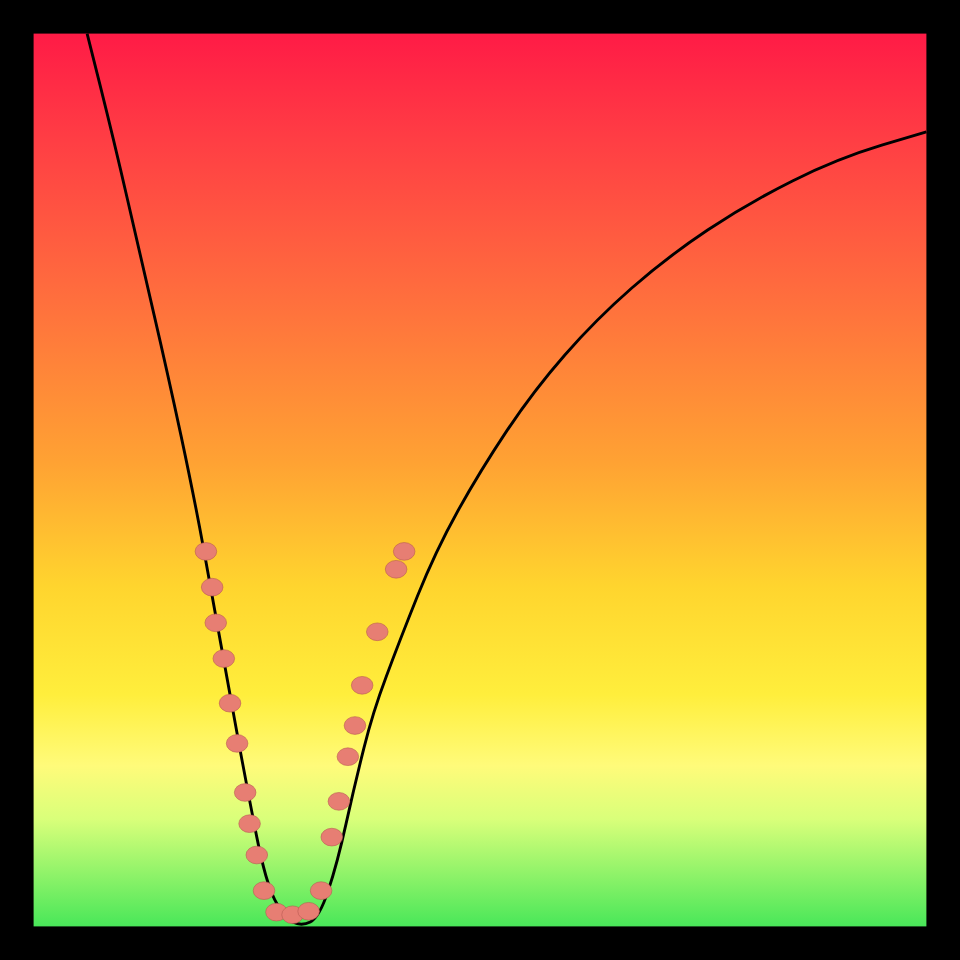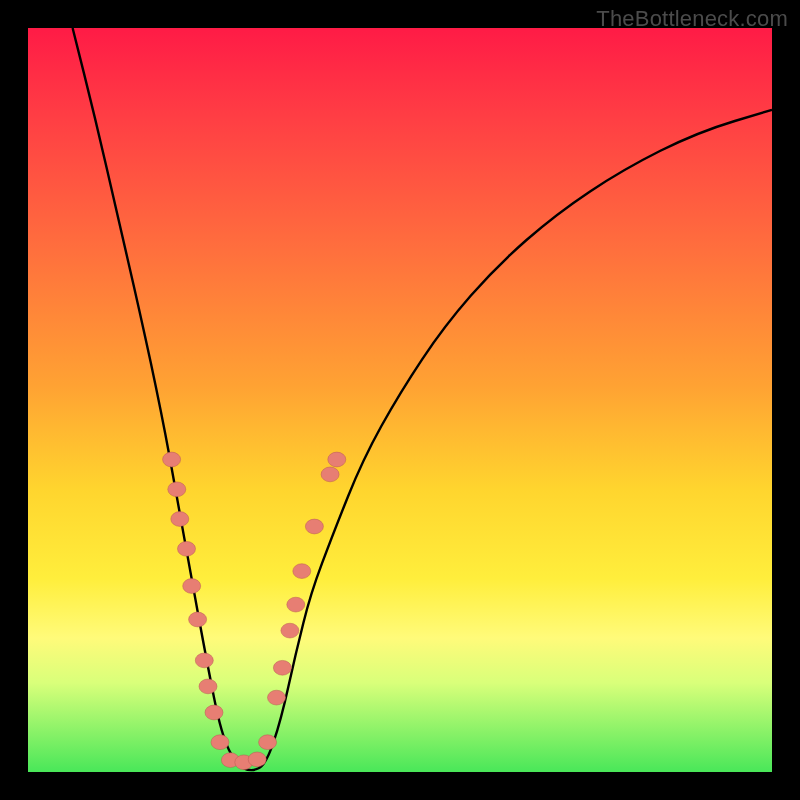--- a/index.html
+++ b/index.html
@@ -92,14 +92,13 @@
           <ellipse cx="254.4" cy="639.8" rx="9" ry="7.38" class="dot"></ellipse>
           <ellipse cx="261.9" cy="602.6" rx="9" ry="7.38" class="dot"></ellipse>
           <ellipse cx="267.8" cy="576.6" rx="9" ry="7.38" class="dot"></ellipse>
           <ellipse cx="273.8" cy="543.1" rx="9" ry="7.38" class="dot"></ellipse>
           <ellipse cx="286.4" cy="498.5" rx="9" ry="7.38" class="dot"></ellipse>
           <ellipse cx="302.1" cy="446.4" rx="9" ry="7.38" class="dot"></ellipse>
           <ellipse cx="308.8" cy="431.5" rx="9" ry="7.38" class="dot"></ellipse>
         </g>
     </svg>
   </div>
-  <div class="watermark">TheBottleneck.com</div>
 </div>
 
 </body></html>

